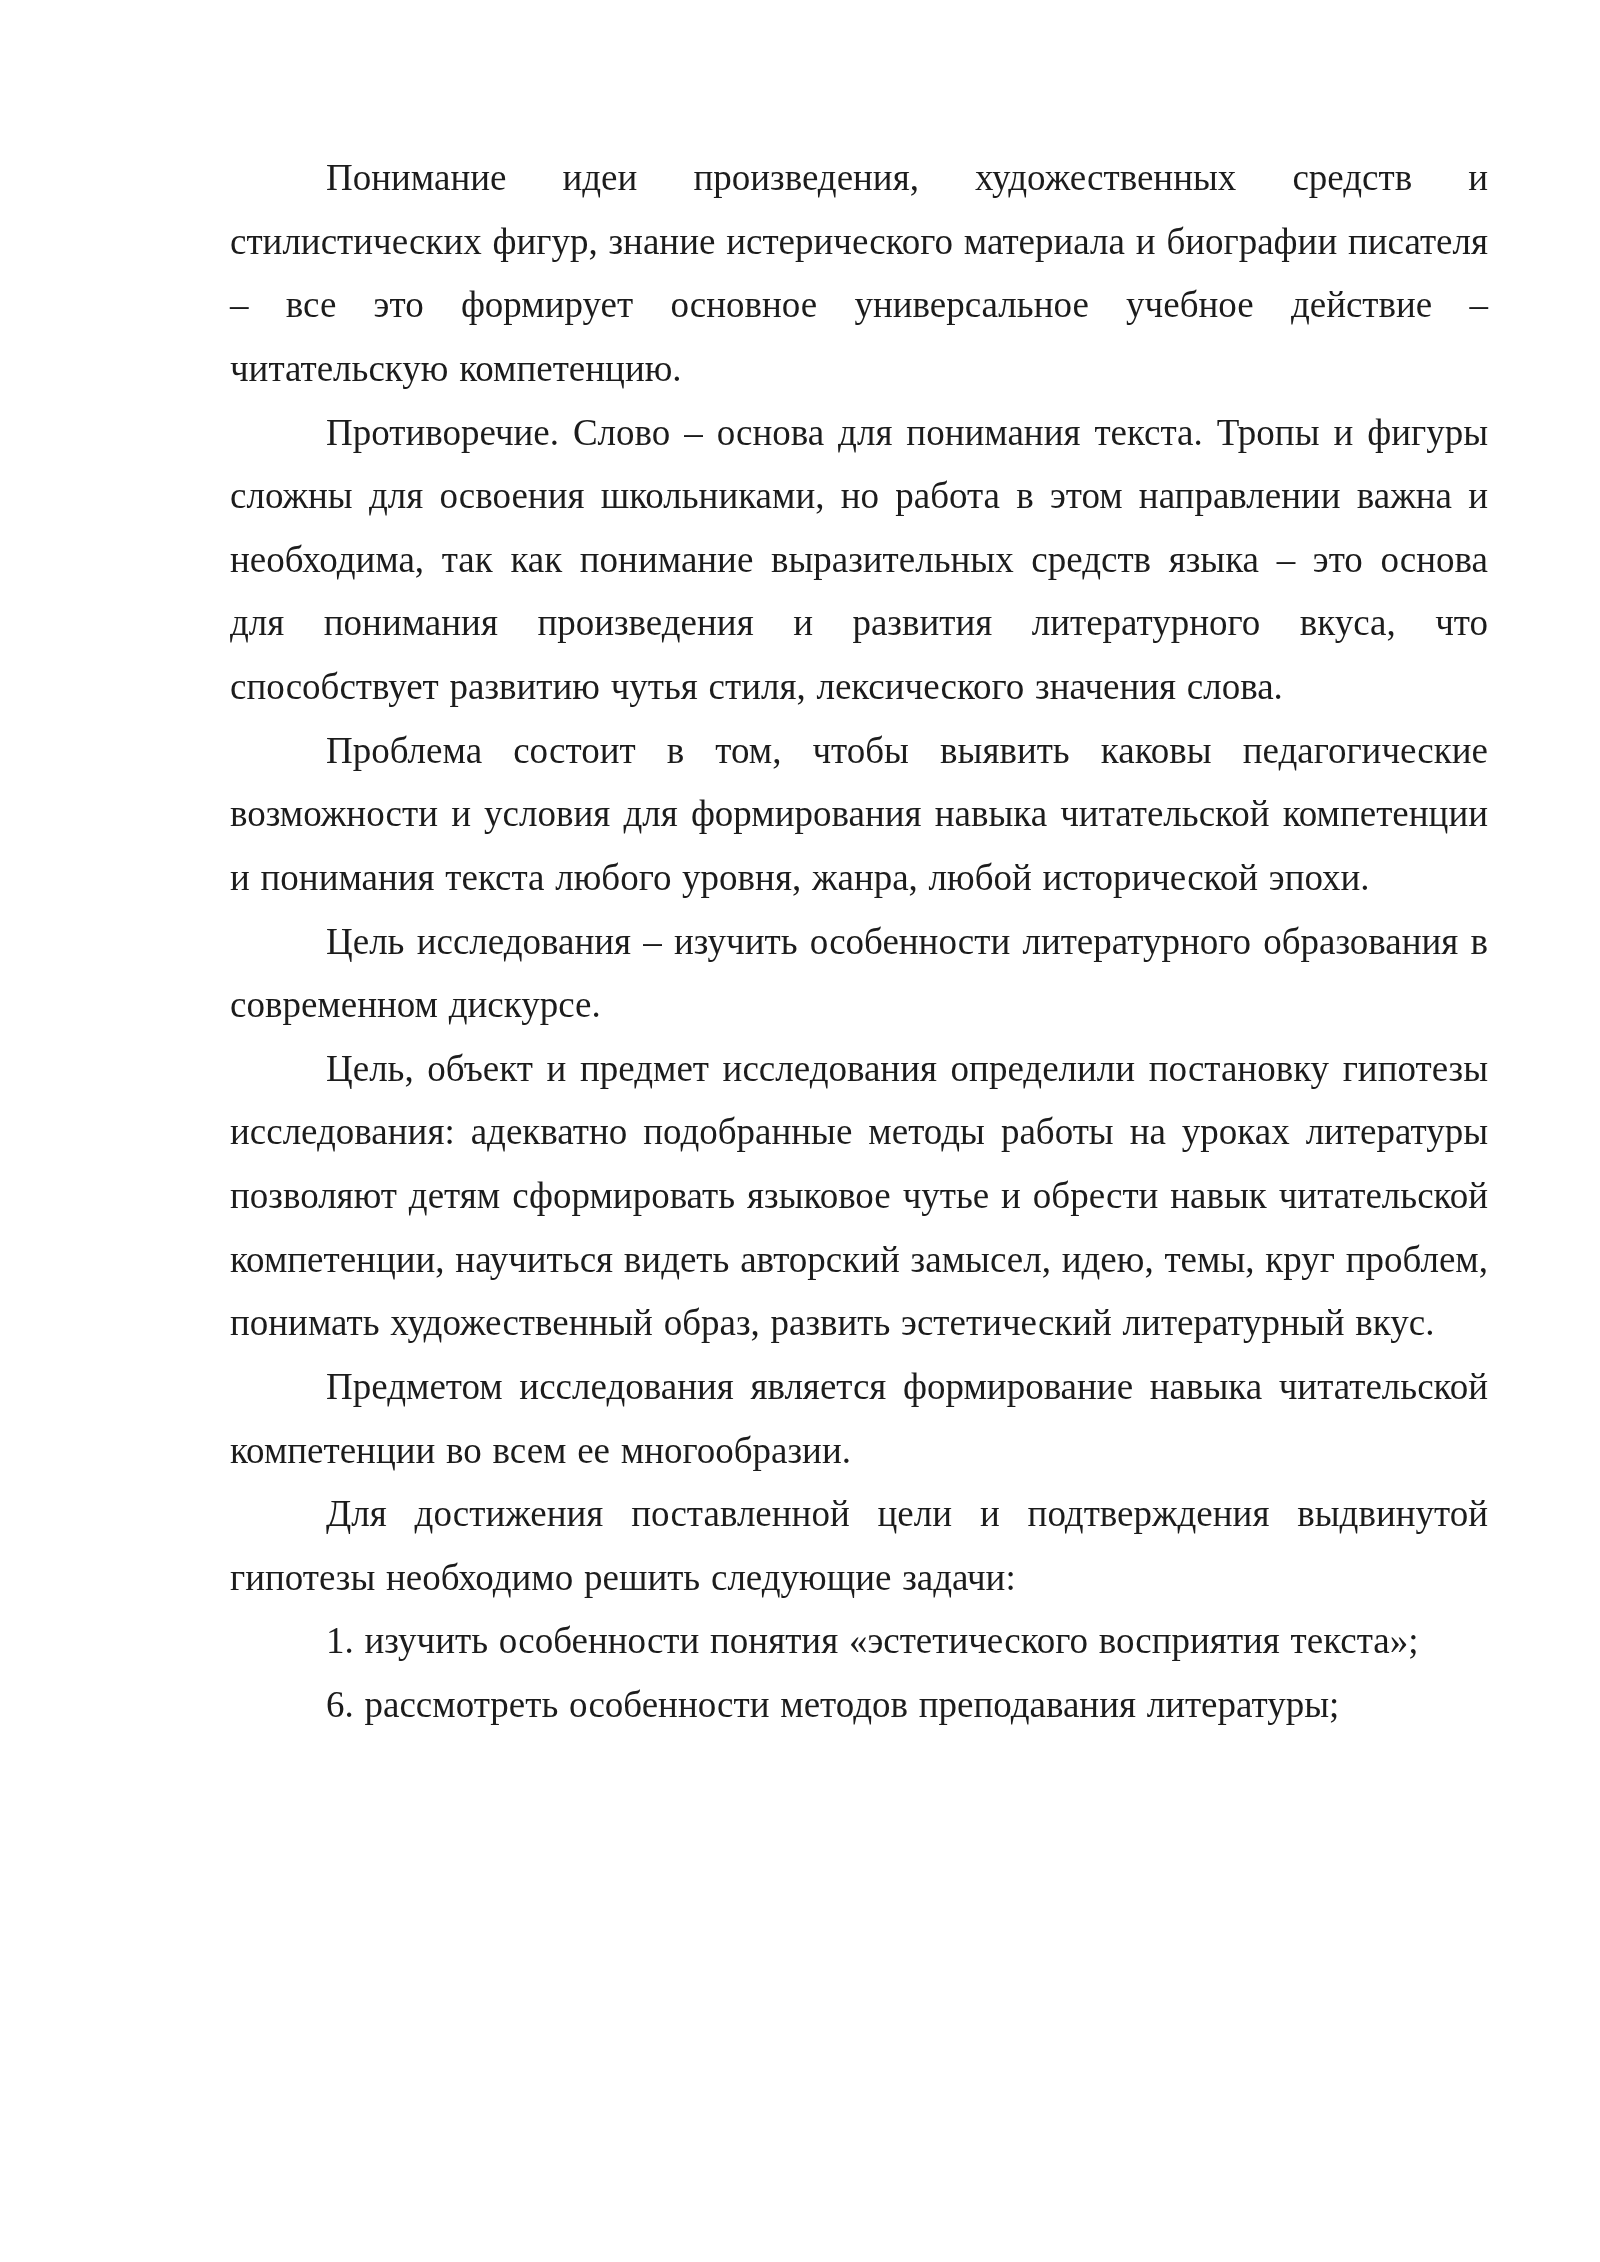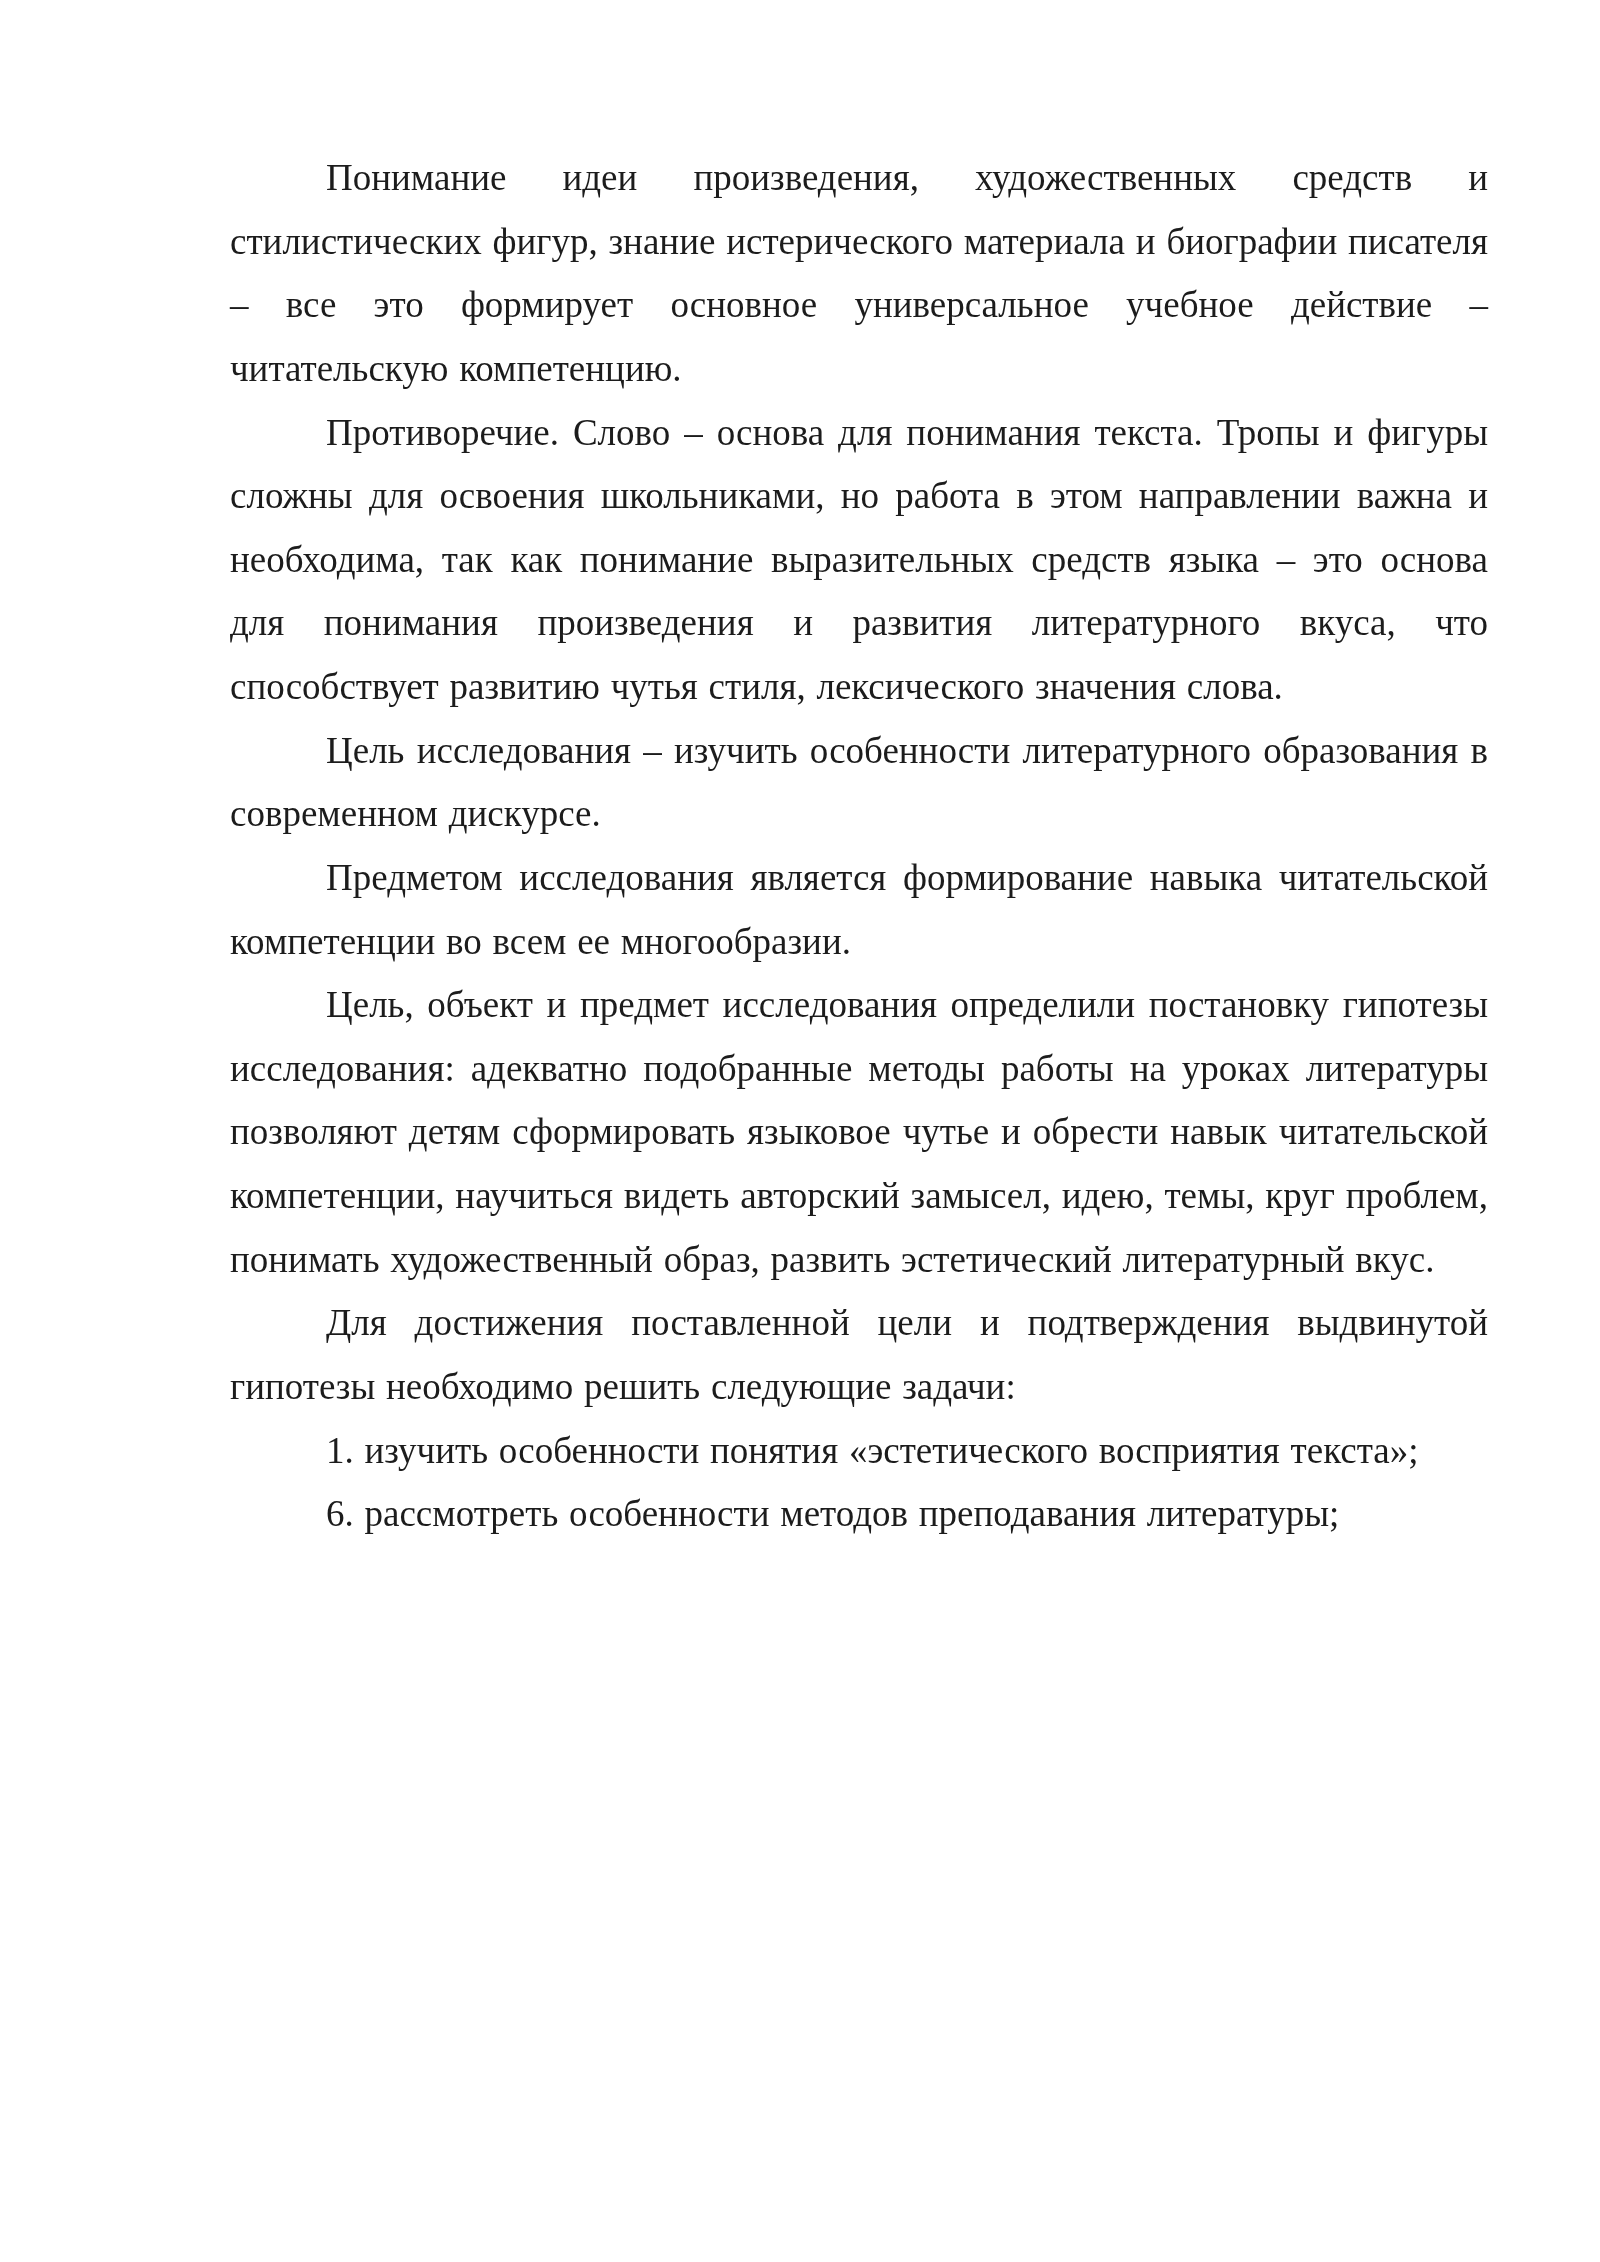--- a/index.html
+++ b/index.html
@@ -38,20 +38,21 @@
     text-align:center;
   }
 </style>
 </head>
 <body>
 
 <div class="page">
   <div class="doc-body">
     <p>Понимание идеи произведения, художественных средств и стилистических фигур, знание истерического материала и биографии писателя – все это формирует основное универсальное учебное действие – читательскую компетенцию.</p>
     <p>Противоречие. Слово – основа для понимания текста. Тропы и фигуры сложны для освоения школьниками, но работа в этом направлении важна и необходима, так как понимание выразительных средств языка – это основа для понимания произведения и развития литературного вкуса, что способствует развитию чутья стиля, лексического значения слова.</p>
+    <p>Проблема состоит в том, чтобы выявить каковы педагогические возможности и условия для формирования навыка читательской компетенции и понимания текста любого уровня, жанра, любой исторической эпохи.</p>
     <p>Цель исследования – изучить особенности литературного образования в современном дискурсе.</p>
+    <p>Цель, объект и предмет исследования определили постановку гипотезы исследования: адекватно подобранные методы работы на уроках литературы позволяют детям сформировать языковое чутье и обрести навык читательской компетенции, научиться видеть авторский замысел, идею, темы, круг проблем, понимать художественный образ, развить эстетический литературный вкус.</p>
     <p>Предметом исследования является формирование навыка читательской компетенции во всем ее многообразии.</p>
-    <p>Цель, объект и предмет исследования определили постановку гипотезы исследования: адекватно подобранные методы работы на уроках литературы позволяют детям сформировать языковое чутье и обрести навык читательской компетенции, научиться видеть авторский замысел, идею, темы, круг проблем, понимать художественный образ, развить эстетический литературный вкус.</p>
     <p>Для достижения поставленной цели и подтверждения выдвинутой гипотезы необходимо решить следующие задачи:</p>
     <p class="list-item">1. изучить особенности понятия «эстетического восприятия текста»;</p>
     <p class="list-item">6. рассмотреть особенности методов преподавания литературы;</p>
   </div>
 </div>
 
 </body></html>

